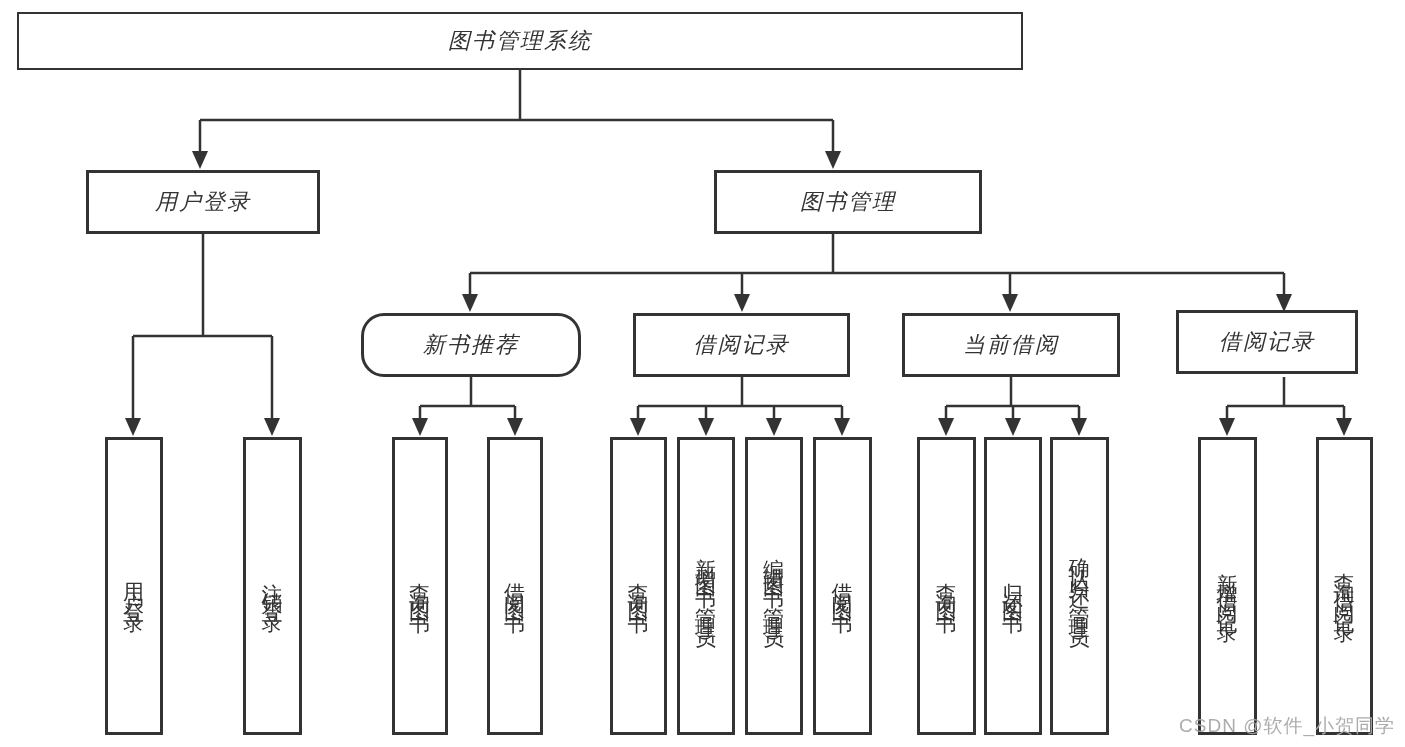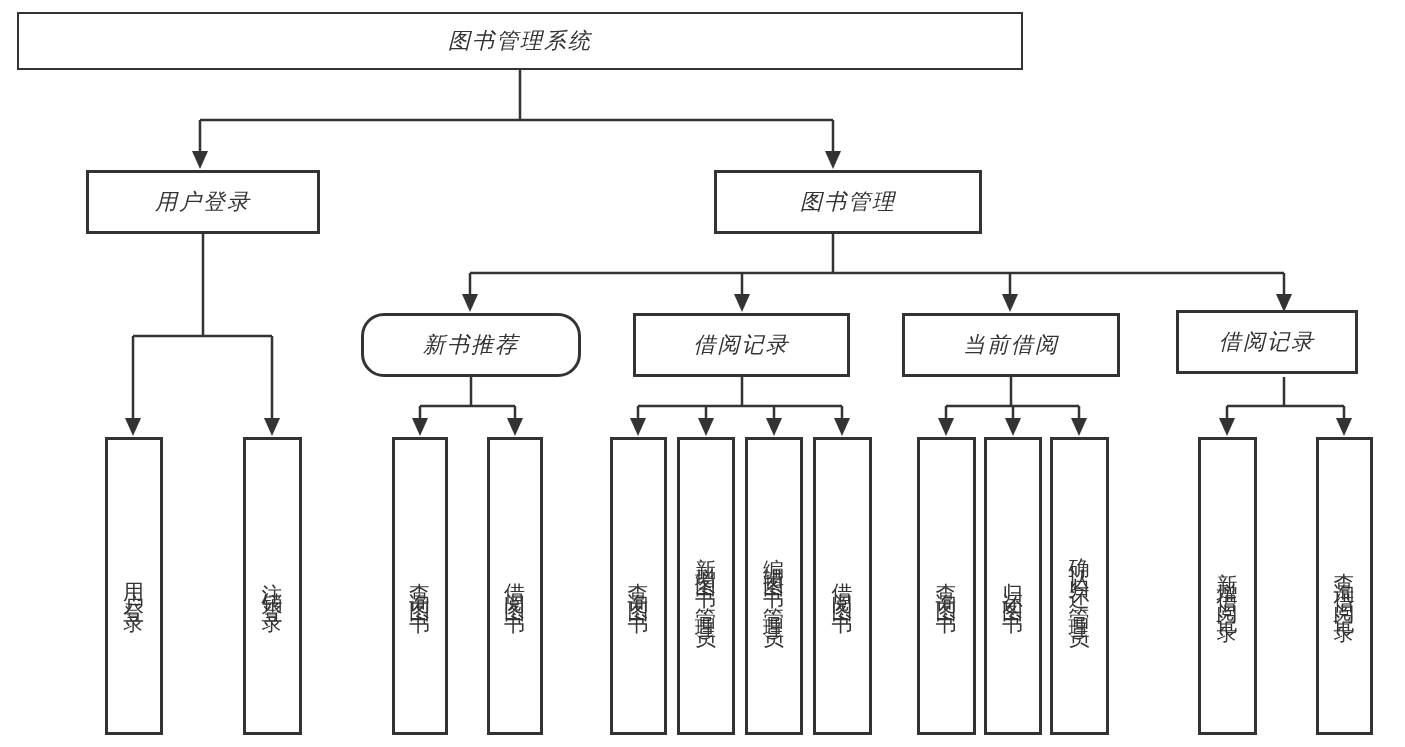--- a/index.html
+++ b/index.html
@@ -138,14 +138,15 @@
     <span class="vtext">确认归还（管理员）</span>
   </div>
 
   <div class="vbox" style="left:1198px;top:437px;width:59px;height:298px;">
     <span class="vtext">新增借阅记录</span>
   </div>
   <div class="vbox" style="left:1316px;top:437px;width:57px;height:298px;">
     <span class="vtext">查询借阅记录</span>
   </div>
 
+  <div class="watermark">CSDN @软件_小贺同学</div>
 
 </div>
 
 </body></html>

